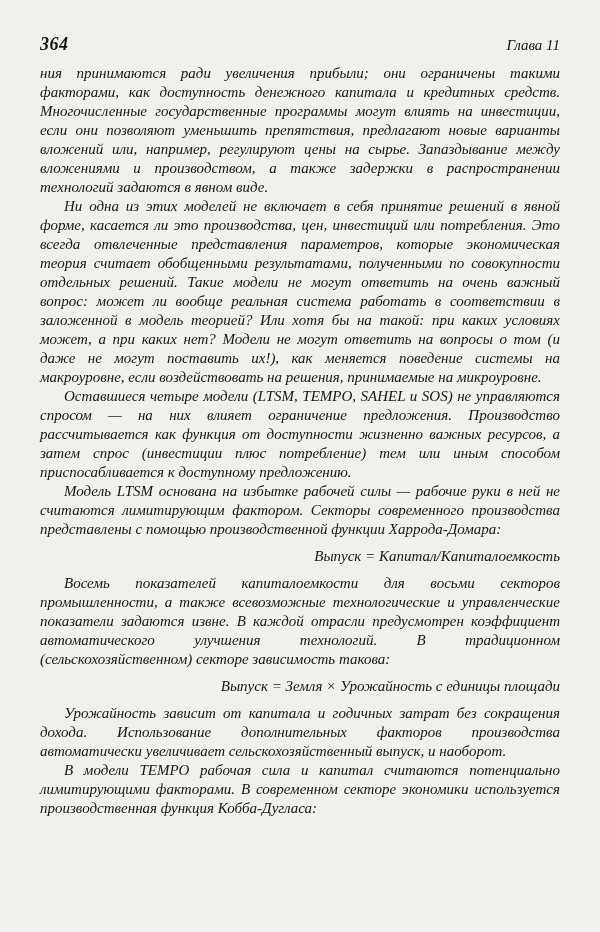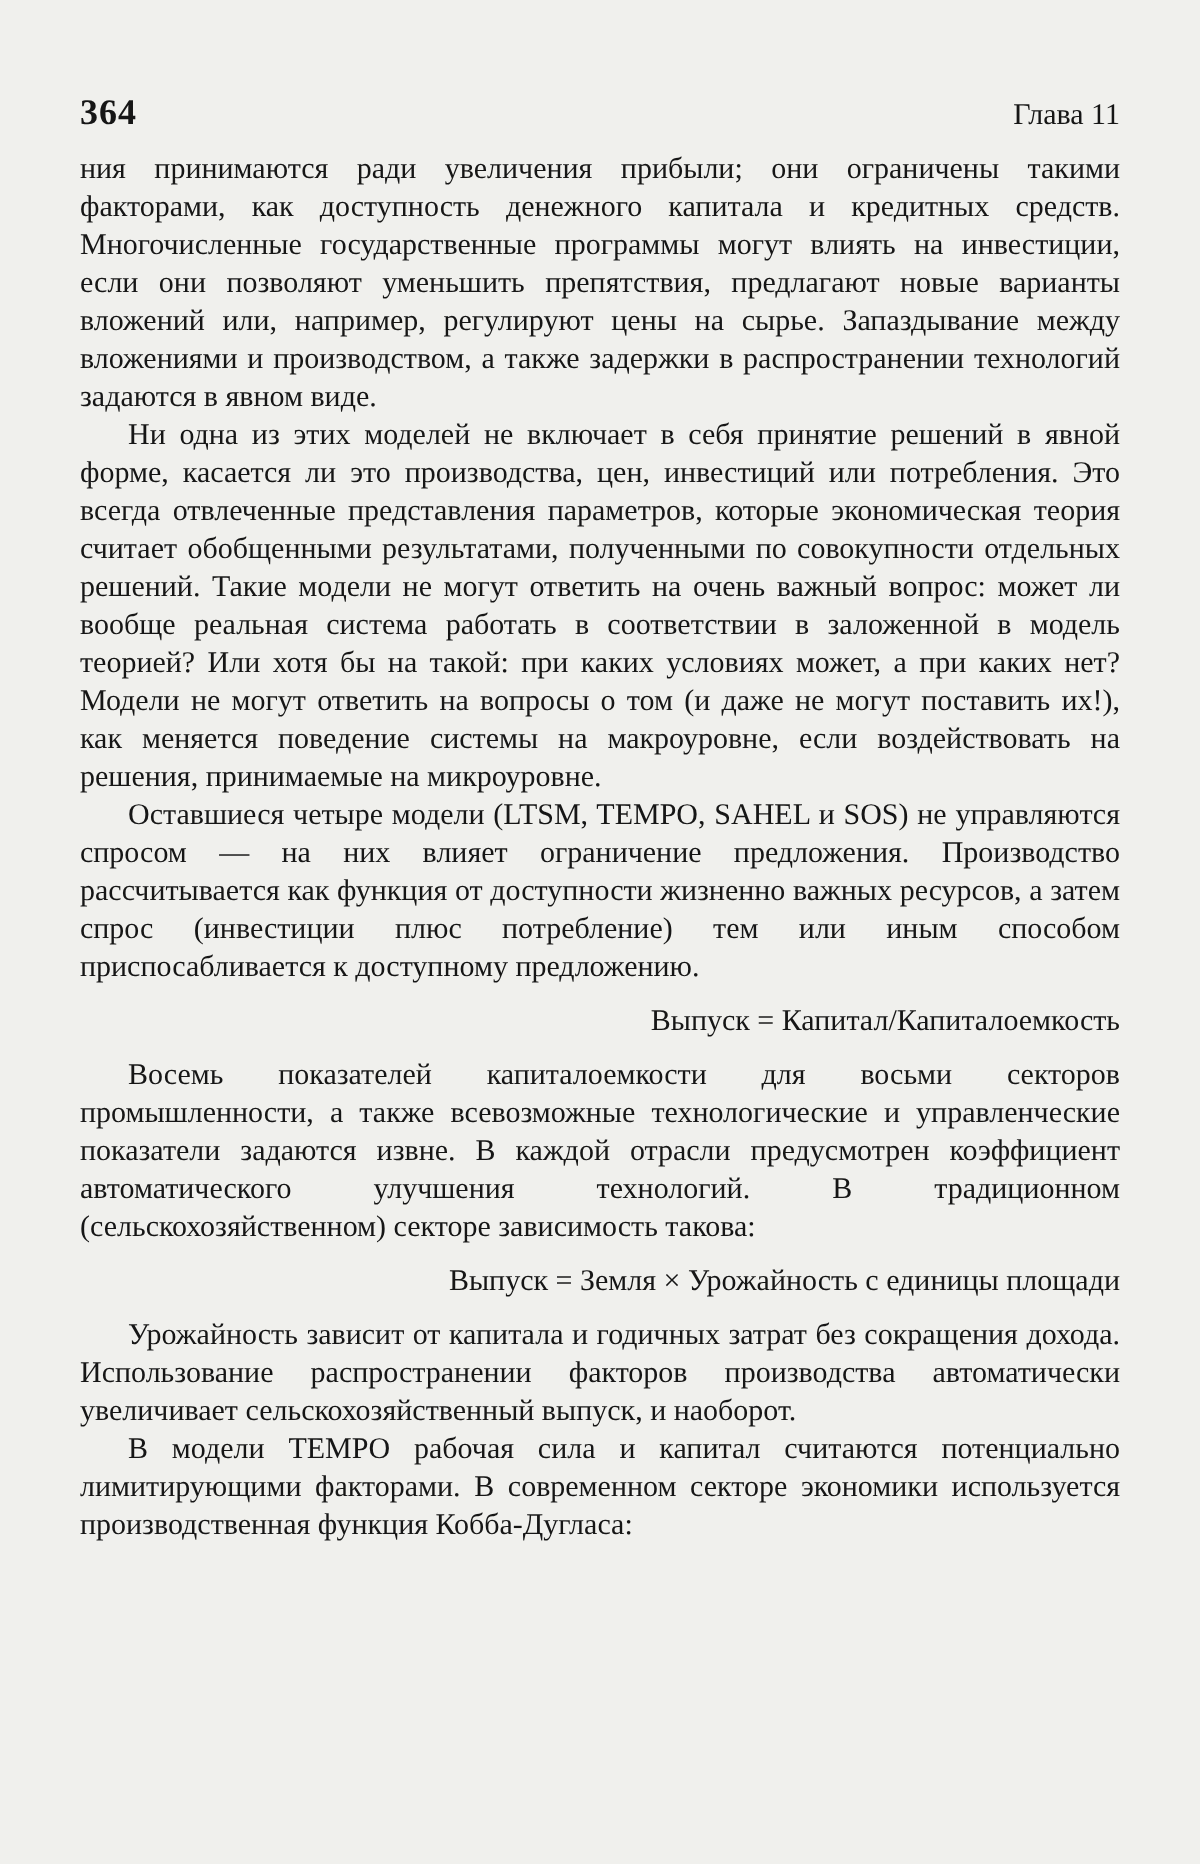--- a/index.html
+++ b/index.html
@@ -11,21 +11,22 @@
     height: 932px;
     background: #f0f0ed;
     font-family: "Liberation Serif", "DejaVu Serif", serif;
     color: #161616;
     overflow: hidden;
   }
   .page {
     box-sizing: border-box;
     width: 600px;
     height: 787px;
-    padding: 46px 40px 0 40px;
+    padding: 34px 40px 0 40px;
+    font-style: italic;
   }
   .running-head {
     display: flex;
     justify-content: space-between;
     align-items: baseline;
     margin-bottom: 9px;
   }
   .page-number {
     font-size: 18px;
     font-weight: bold;
@@ -60,20 +61,21 @@
 
   <div class="running-head">
     <span class="page-number">364</span>
     <span class="chapter">Глава 11</span>
   </div>
 
   <div class="body-text">
     <p class="para">ния принимаются ради увеличения прибыли; они ограничены такими факторами, как доступность денежного капитала и кредитных средств. Многочисленные государственные программы могут влиять на инвестиции, если они позволяют уменьшить препятствия, предлагают новые варианты вложений или, например, регулируют цены на сырье. Запаздывание между вложениями и производством, а также задержки в распространении технологий задаются в явном виде.</p>
     <p class="para indent">Ни одна из этих моделей не включает в себя принятие решений в явной форме, касается ли это производства, цен, инвестиций или потребления. Это всегда отвлеченные представления параметров, которые экономическая теория считает обобщенными результатами, полученными по совокупности отдельных решений. Такие модели не могут ответить на очень важный вопрос: может ли вообще реальная система работать в соответствии в заложенной в модель теорией? Или хотя бы на такой: при каких условиях может, а при каких нет? Модели не могут ответить на вопросы о том (и даже не могут поставить их!), как меняется поведение системы на макроуровне, если воздействовать на решения, принимаемые на микроуровне.</p>
     <p class="para indent">Оставшиеся четыре модели (LTSM, TEMPO, SAHEL и SOS) не управляются спросом — на них влияет ограничение предложения. Производство рассчитывается как функция от доступности жизненно важных ресурсов, а затем спрос (инвестиции плюс потребление) тем или иным способом приспосабливается к доступному предложению.</p>
+    <p class="para indent">Модель LTSM основана на избытке рабочей силы — рабочие руки в ней не считаются лимитирующим фактором. Секторы современного производства представлены с помощью производственной функции Харрода-Домара:</p>
     <p class="para formula">Выпуск = Капитал/Капиталоемкость</p>
     <p class="para indent">Восемь показателей капиталоемкости для восьми секторов промышленности, а также всевозможные технологические и управленческие показатели задаются извне. В каждой отрасли предусмотрен коэффициент автоматического улучшения технологий. В традиционном (сельскохозяйственном) секторе зависимость такова:</p>
     <p class="para formula">Выпуск = Земля × Урожайность с единицы площади</p>
-    <p class="para indent">Урожайность зависит от капитала и годичных затрат без сокращения дохода. Использование распространении факторов производства автоматически увеличивает сельскохозяйственный выпуск, и наоборот.</p>
+    <p class="para indent">Урожайность зависит от капитала и годичных затрат без сокращения дохода. Использование дополнительных факторов производства автоматически увеличивает сельскохозяйственный выпуск, и наоборот.</p>
     <p class="para indent">В модели TEMPO рабочая сила и капитал считаются потенциально лимитирующими факторами. В современном секторе экономики используется производственная функция Кобба-Дугласа:</p>
   </div>
 
 </div>
 
 </body></html>

